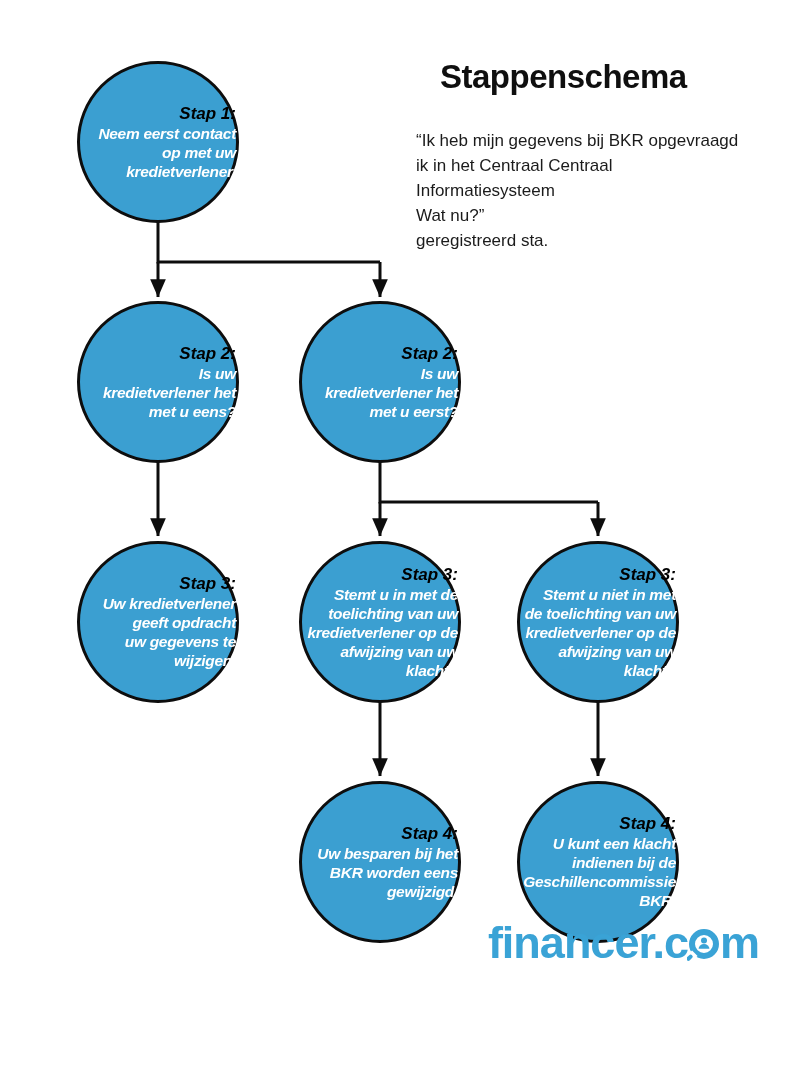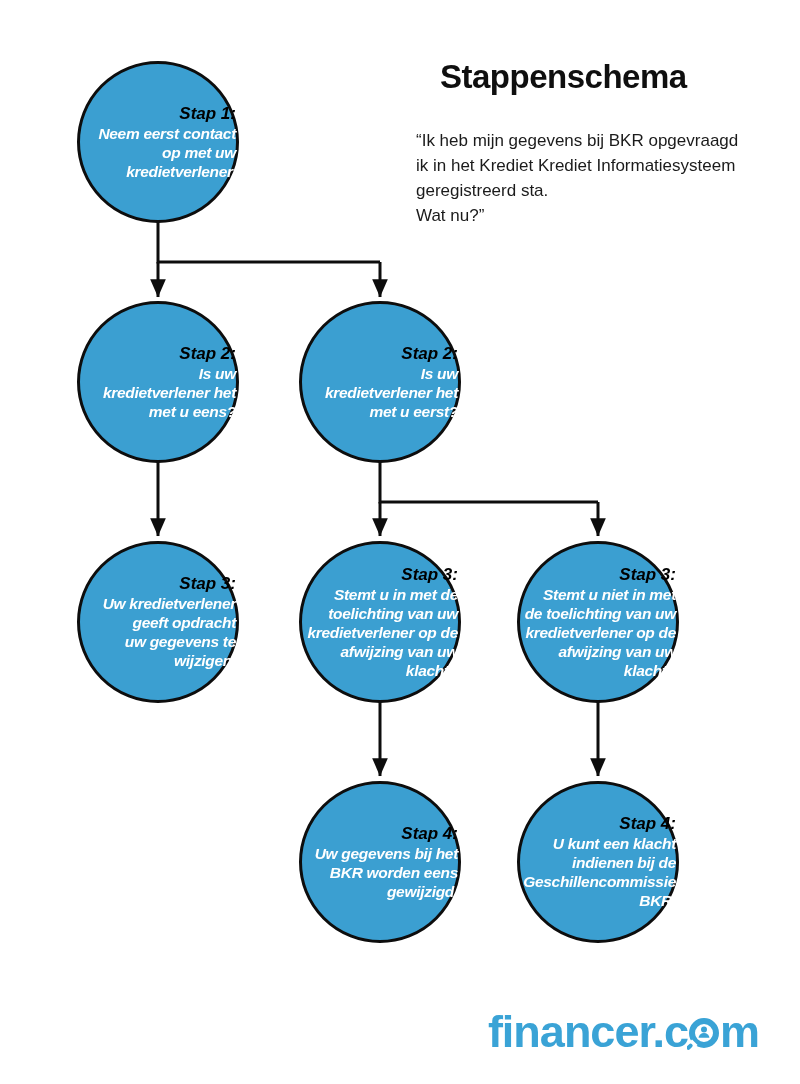--- a/index.html
+++ b/index.html
@@ -27,21 +27,21 @@
   .n8{left:517px;top:781px}
   .title{
     position:absolute;left:440px;top:58px;
     font-size:33px;font-weight:bold;color:#0f0f0f;letter-spacing:-0.5px;
   }
   .quote{
     position:absolute;left:416px;top:128px;width:330px;
     font-size:17px;line-height:25px;color:#1b1b1b;
   }
   .footer{
-    position:absolute;right:33px;top:1009px;text-align:center;
+    position:absolute;right:33px;top:920px;text-align:center;
   }
   .logo-line{
     font-size:45px;font-weight:bold;letter-spacing:-1px;color:#3AA3D6;
     line-height:46px;white-space:nowrap;
   }
   .logo-o{display:inline-block;width:34px;height:34px;vertical-align:-4px;margin:0 -1px;}
   .tagline{
     font-size:21px;font-weight:bold;color:#0e0e0e;margin-top:5px;white-space:nowrap;
   }
 </style>
@@ -66,23 +66,23 @@
       <path d="M598,502 V536" marker-end="url(#arrow)"></path>
       <path d="M380,702 V776" marker-end="url(#arrow)"></path>
       <path d="M598,702 V776" marker-end="url(#arrow)"></path>
     </g>
   </svg>
 
   <h1 class="title" style="margin:0;">Stappenschema</h1>
 
   <div class="quote">
     <div>“Ik heb mijn gegevens bij BKR opgevraagd</div>
-    <div>ik in het Krediet Krediet Informatiesysteem</div>
+    <div>ik in het Centraal Centraal Informatiesysteem</div>
+    <div>Wat nu?”</div>
     <div>geregistreerd sta.</div>
-    <div>Wat nu?”</div>
   </div>
 
   <div class="node n1" style="background: rgb(59, 159, 209); border-color: rgb(13, 13, 13);">
     <div class="node-header">Stap 1:</div>
     <div class="node-line">Neem eerst contact</div>
     <div class="node-line">op met uw</div>
     <div class="node-line">kredietverlener.</div>
   </div>
 
   <div class="node n2" style="background: rgb(59, 159, 209); border-color: rgb(13, 13, 13);">
@@ -120,21 +120,21 @@
     <div class="node-header">Stap 3:</div>
     <div class="node-line">Stemt u niet in met</div>
     <div class="node-line">de toelichting van uw</div>
     <div class="node-line">kredietverlener op de</div>
     <div class="node-line">afwijzing van uw</div>
     <div class="node-line">klacht?</div>
   </div>
 
   <div class="node n7" style="background: rgb(59, 159, 209); border-color: rgb(13, 13, 13);">
     <div class="node-header">Stap 4:</div>
-    <div class="node-line">Uw gegevens bij het</div>
+    <div class="node-line">Uw besparen bij het</div>
     <div class="node-line">BKR worden eens</div>
     <div class="node-line">gewijzigd.</div>
   </div>
 
   <div class="node n8" style="background: rgb(59, 159, 209); border-color: rgb(13, 13, 13);">
     <div class="node-header">Stap 4:</div>
     <div class="node-line">U kunt een klacht</div>
     <div class="node-line">indienen bij de</div>
     <div class="node-line">Geschillencommissie</div>
     <div class="node-line">BKR.</div>

